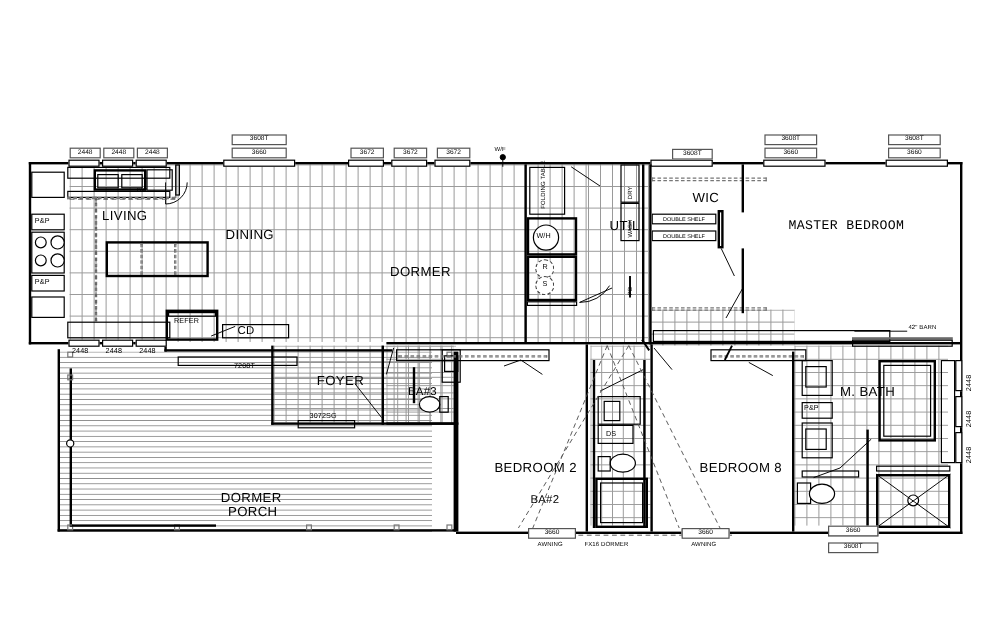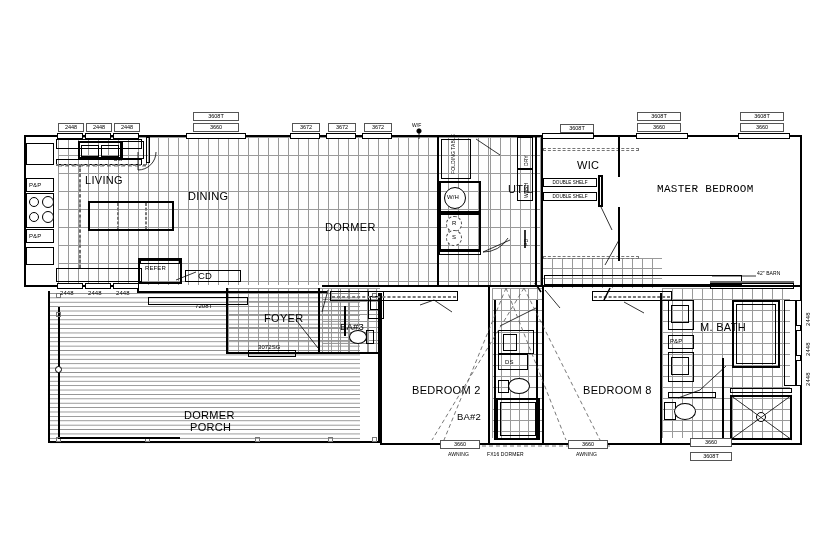--- a/index.html
+++ b/index.html
@@ -257,21 +257,21 @@
   <div class="lbl room" style="left:508px;top:184px;">UTIL</div>
   <div class="lbl room" style="left:577px;top:160px;">WIC</div>
   <div class="lbl room" style="left:657px;top:184px;font-family:Liberation Mono, monospace;">MASTER BEDROOM</div>
   <div class="lbl room" style="left:264px;top:313px;">FOYER</div>
   <div class="lbl room" style="left:184px;top:410px;">DORMER</div>
   <div class="lbl room" style="left:190px;top:422px;">PORCH</div>
   <div class="lbl room" style="left:412px;top:385px;">BEDROOM 2</div>
   <div class="lbl room" style="left:583px;top:385px;">BEDROOM 8</div>
   <div class="lbl room" style="left:700px;top:322px;">M. BATH</div>
   <div class="lbl room-sm" style="left:340px;top:322px;">BA#3</div>
-  <div class="lbl room-sm" style="left:457px;top:412px;text-align:center;">BA#2</div>
+  <div class="lbl room-sm" style="left:442px;top:412px;text-align:center;">BA#2</div>
 
   <div class="lbl tiny6" style="left:29px;top:182px;">P&amp;P</div>
   <div class="lbl tiny6" style="left:29px;top:233px;">P&amp;P</div>
   <div class="lbl tiny" style="left:114px;top:157px;">DW</div>
   <div class="lbl tiny6" style="left:145px;top:265px;">REFER</div>
   <div class="lbl room-sm" style="left:198px;top:271px;">CD</div>
   <div class="lbl tiny6" style="left:447px;top:194px;">W/H</div>
   <div class="lbl tiny6" style="left:452px;top:220px;">R</div>
   <div class="lbl tiny6" style="left:452px;top:234px;">S</div>
   <div class="lbl tiny rot" style="left:451px;top:174px;">FOLDING TABLE</div>

